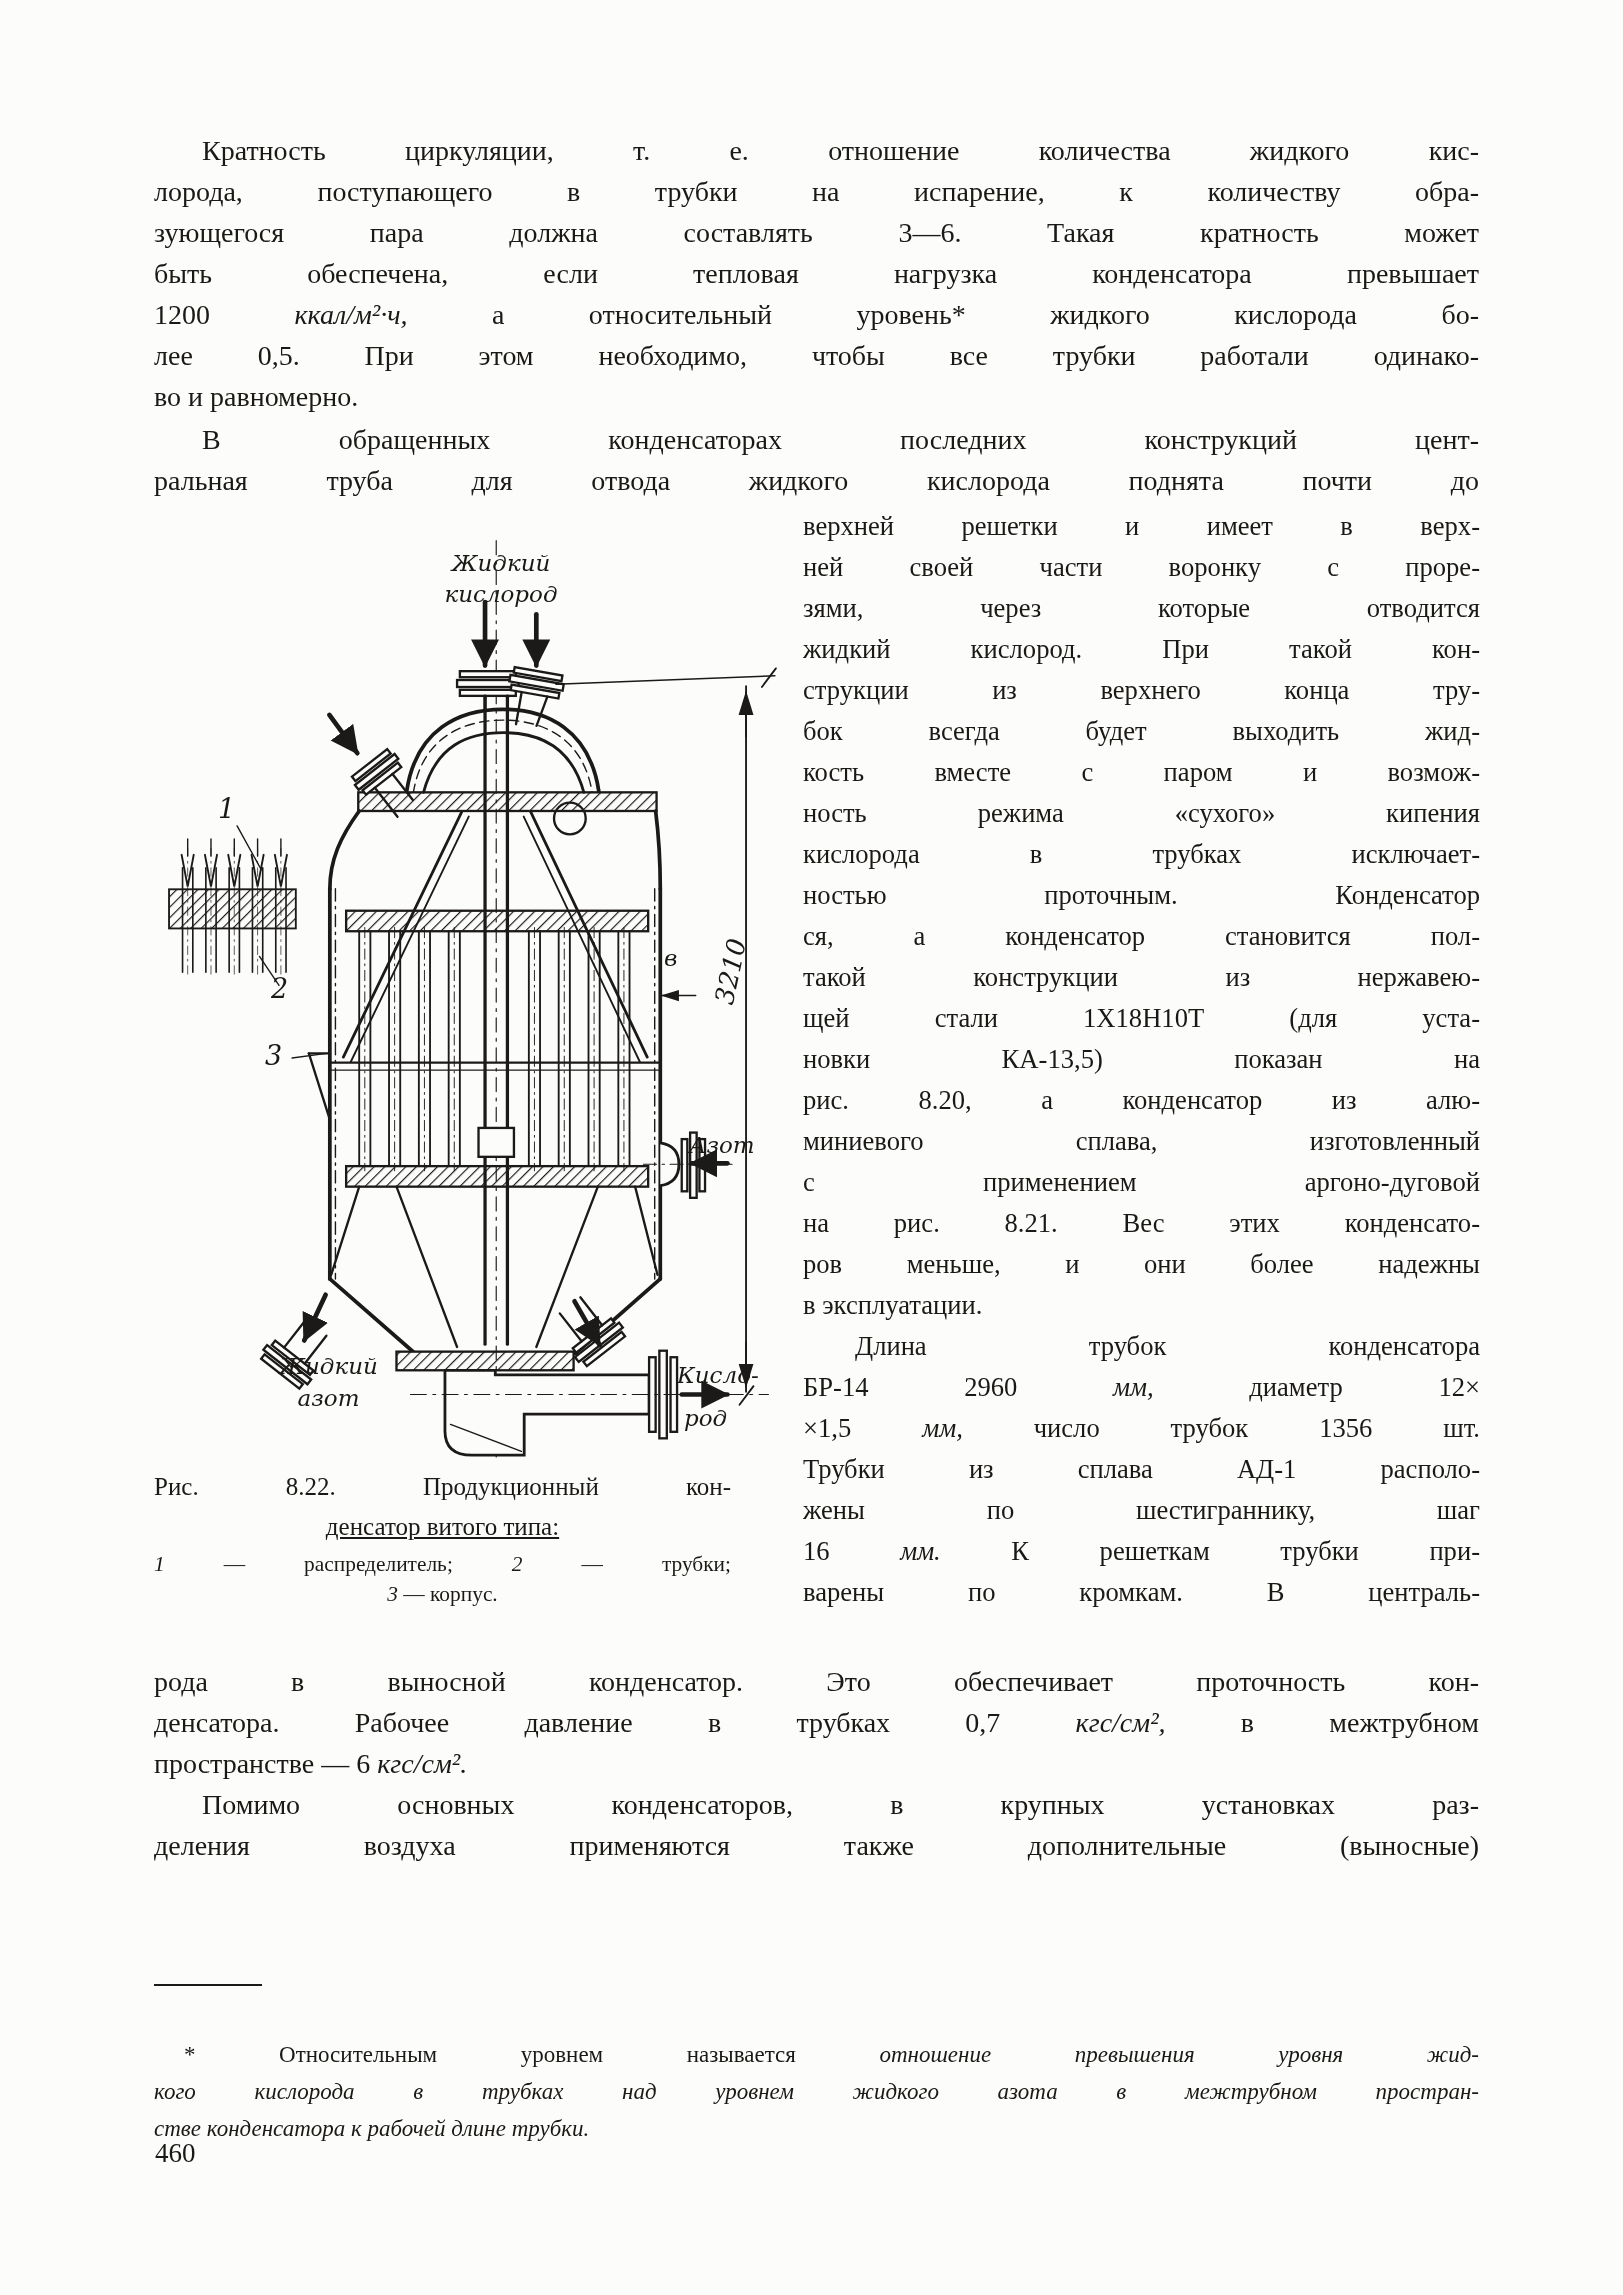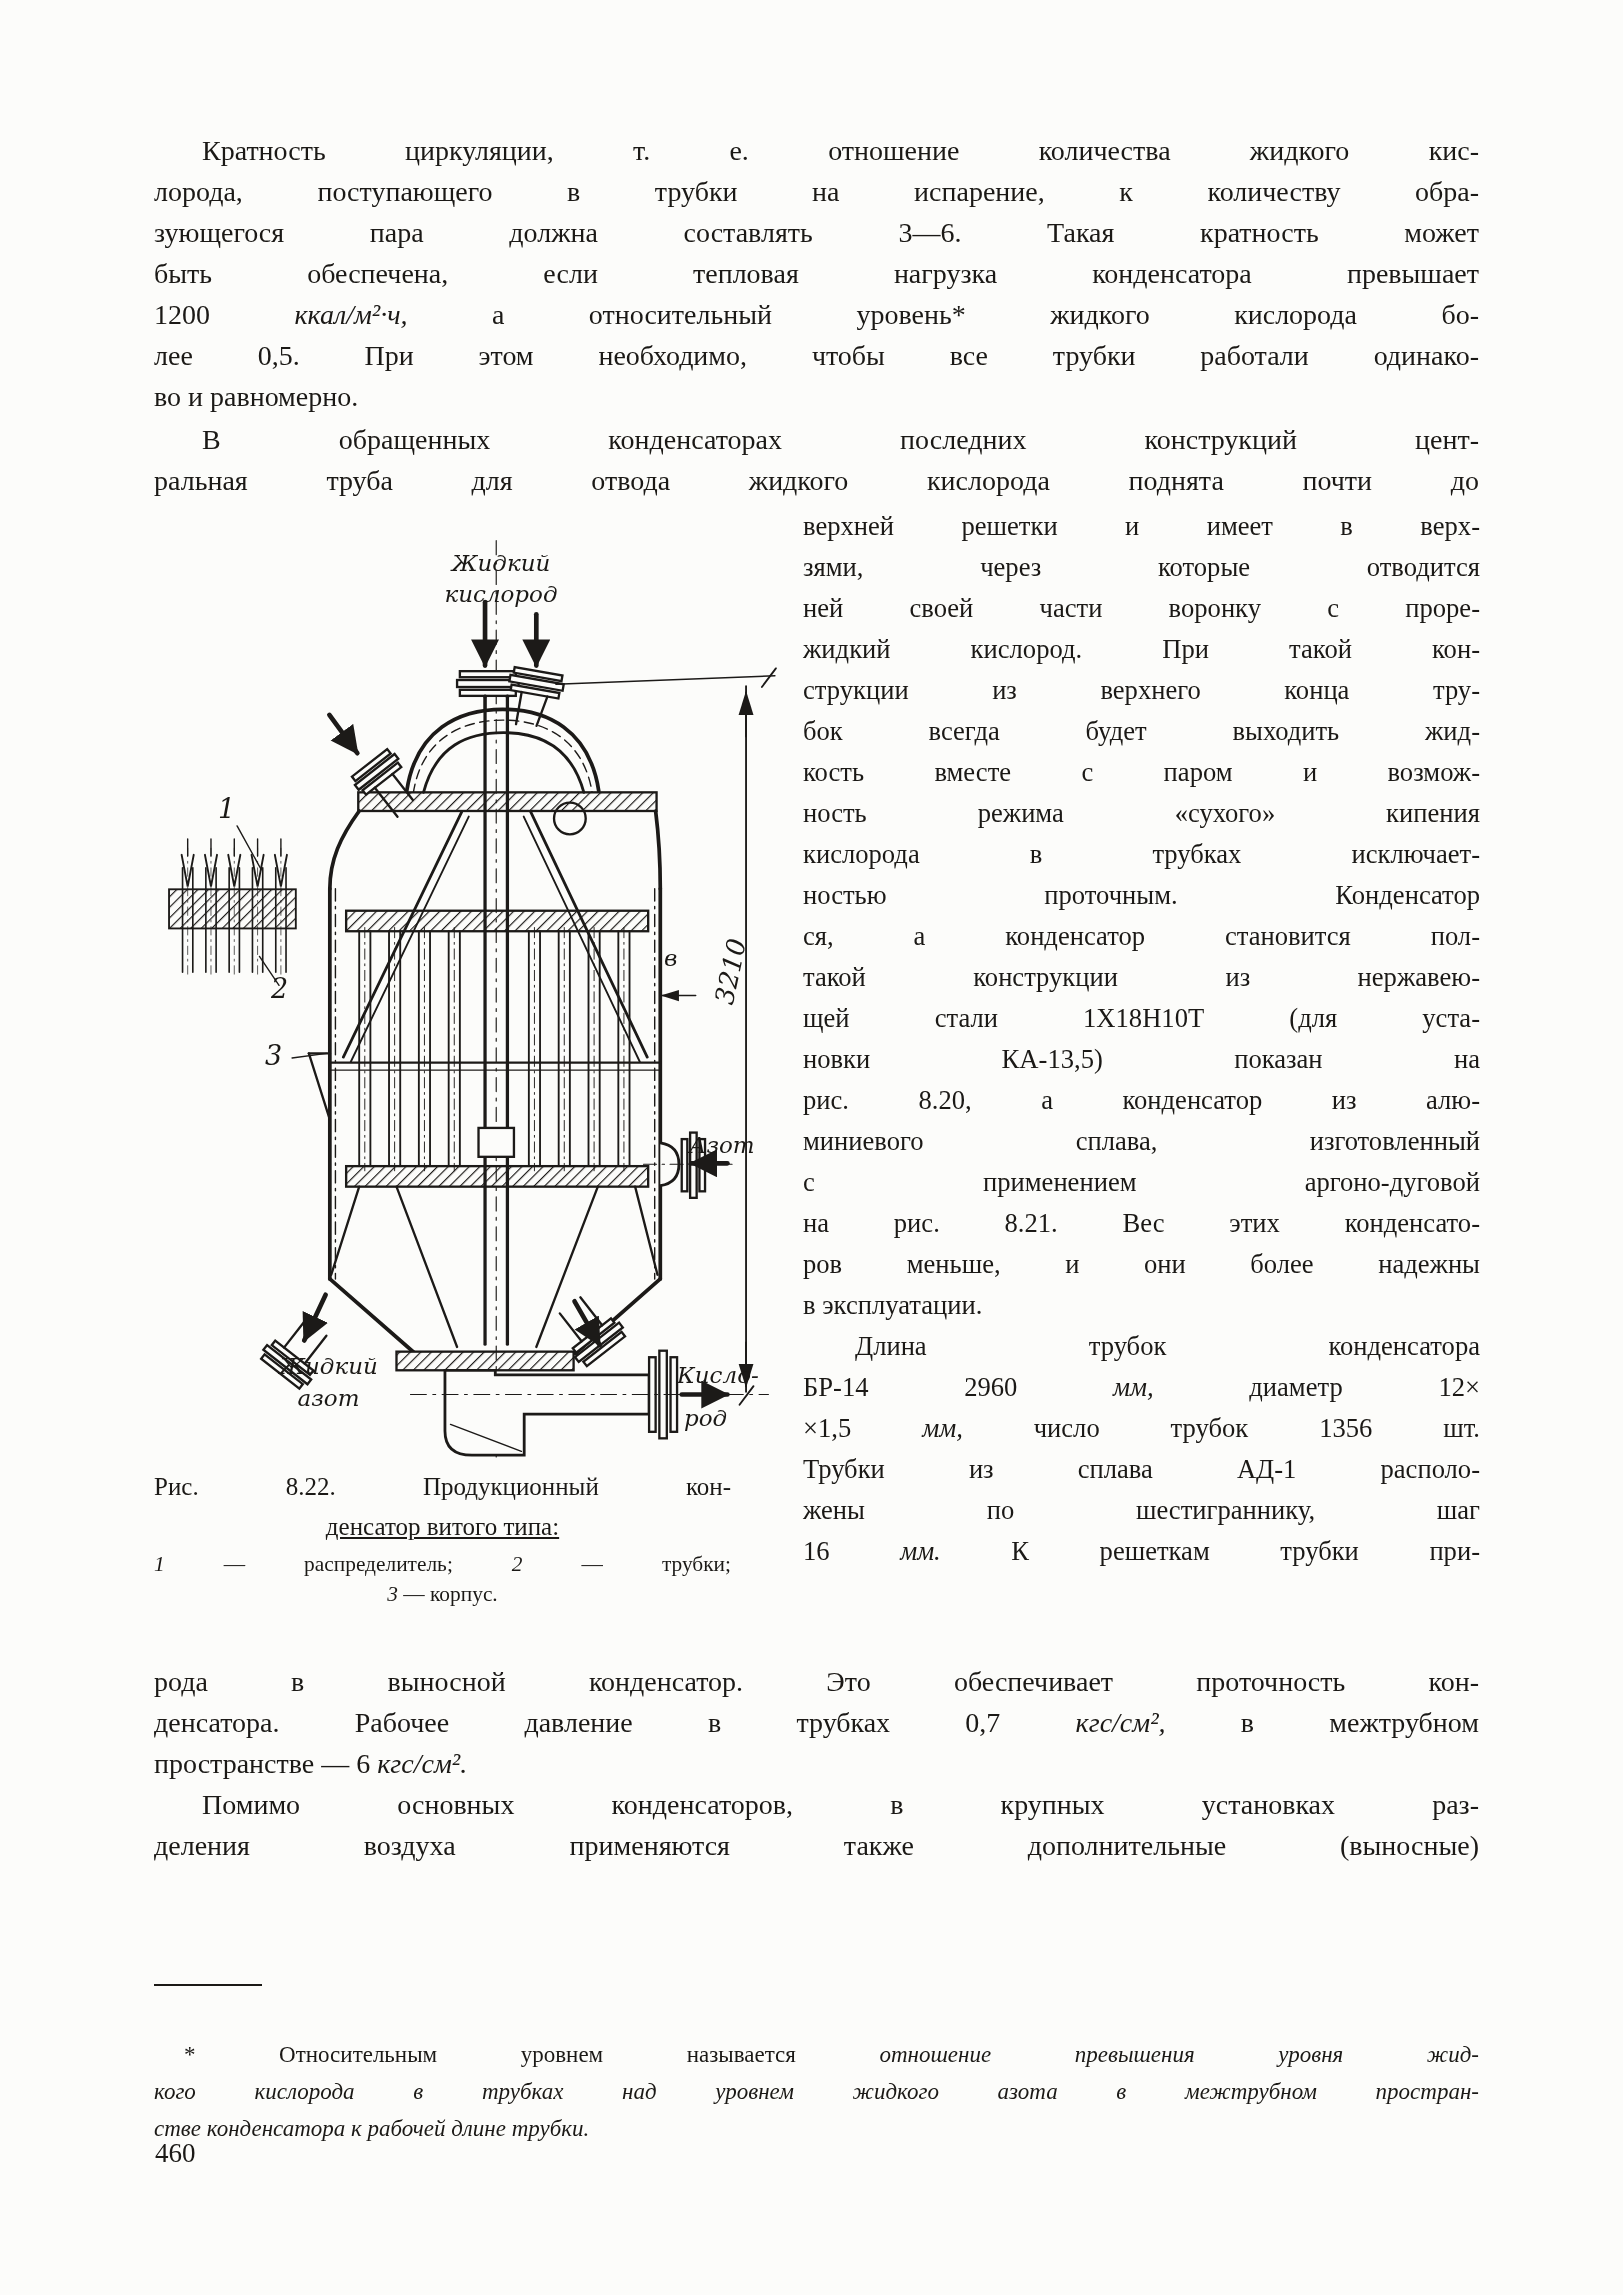--- a/index.html
+++ b/index.html
@@ -291,22 +291,22 @@
   <div class="abs ind" id="p2">
     <div>
         <div class="tline">В обращенных конденсаторах последних конструкций цент-</div>
         <div class="tline">ральная труба для отвода жидкого кислорода поднята почти до</div>
       </div>
   </div>
 
   <div class="abs" id="rc">
     <div>
         <div class="tline">верхней решетки и имеет в верх-</div>
+        <div class="tline">ней своей части воронку с проре-</div>
         <div class="tline">зями, через которые отводится</div>
-        <div class="tline">ней своей части воронку с проре-</div>
         <div class="tline">жидкий кислород. При такой кон-</div>
         <div class="tline">струкции из верхнего конца тру-</div>
         <div class="tline">бок всегда будет выходить жид-</div>
         <div class="tline">кость вместе с паром и возмож-</div>
         <div class="tline">ность режима «сухого» кипения</div>
         <div class="tline">кислорода в трубках исключает-</div>
         <div class="tline">ностью проточным. Конденсатор</div>
         <div class="tline">ся, а конденсатор становится пол-</div>
         <div class="tline">такой конструкции из нержавею-</div>
         <div class="tline">щей стали 1Х18Н10Т (для уста-</div>
@@ -318,20 +318,21 @@
         <div class="tline">ров меньше, и они более надежны</div>
       </div>
     <div class="tline noj">в эксплуатации.</div>
     <div class="tline ind1">Длина трубок конденсатора</div>
     <div>
         <div class="tline">БР-14 2960 <i>мм,</i> диаметр 12×</div>
         <div class="tline">×1,5 <i>мм,</i> число трубок 1356 шт.</div>
         <div class="tline">Трубки из сплава АД-1 располо-</div>
         <div class="tline">жены по шестиграннику, шаг</div>
         <div class="tline">16 <i>мм.</i> К решеткам трубки при-</div>
+        <div class="tline">варены по кромкам. В централь-</div>
       </div>
   </div>
 
   <div class="abs" id="bt">
     <div>
         <div class="tline">рода в выносной конденсатор. Это обеспечивает проточность кон-</div>
         <div class="tline">денсатора. Рабочее давление в трубках 0,7 <i>кгс/см²,</i> в межтрубном</div>
       </div>
     <div class="tline noj">пространстве — 6 <i>кгс/см².</i></div>
     <div class="ind">

